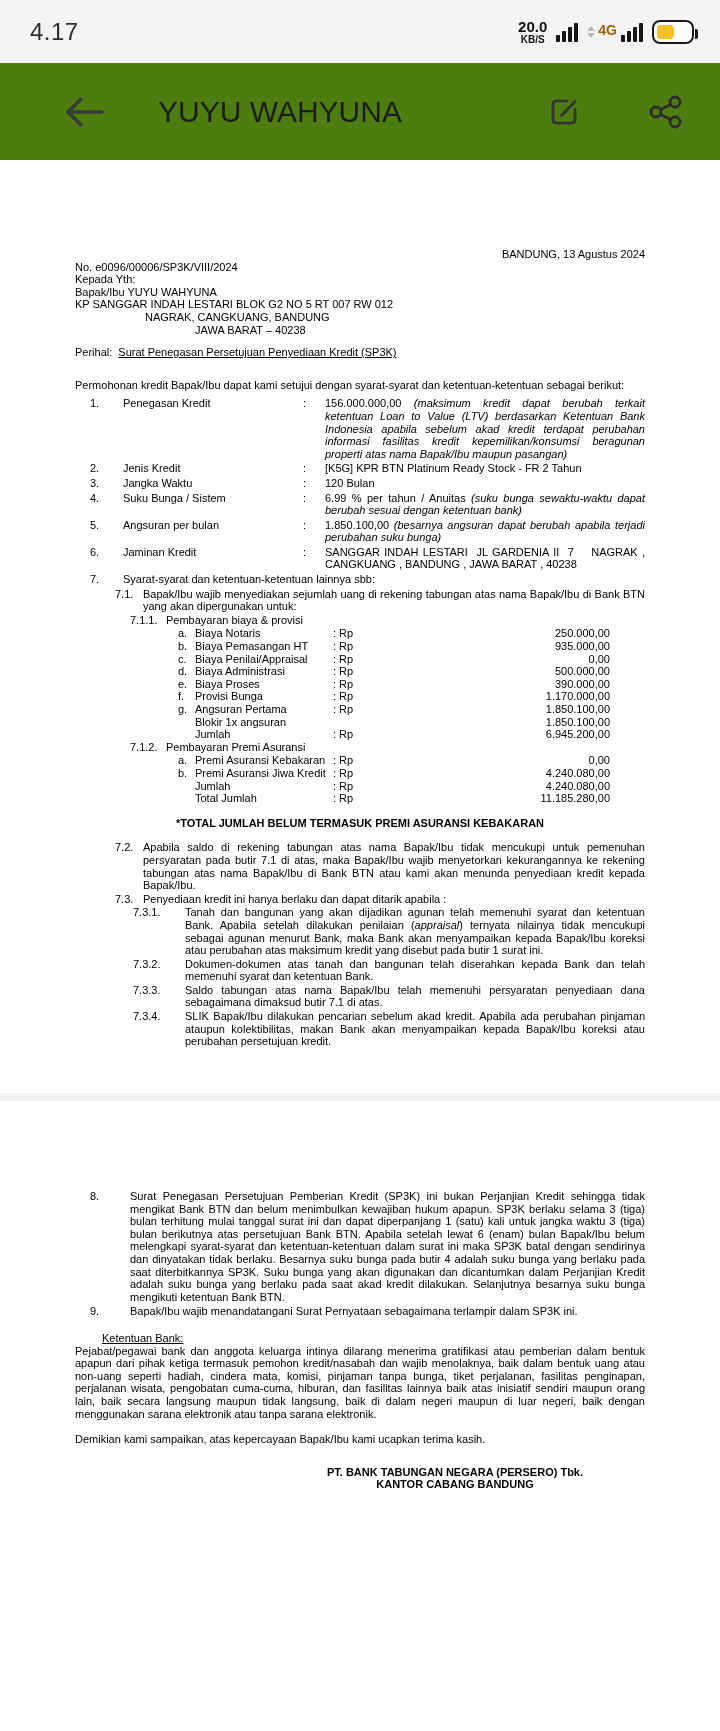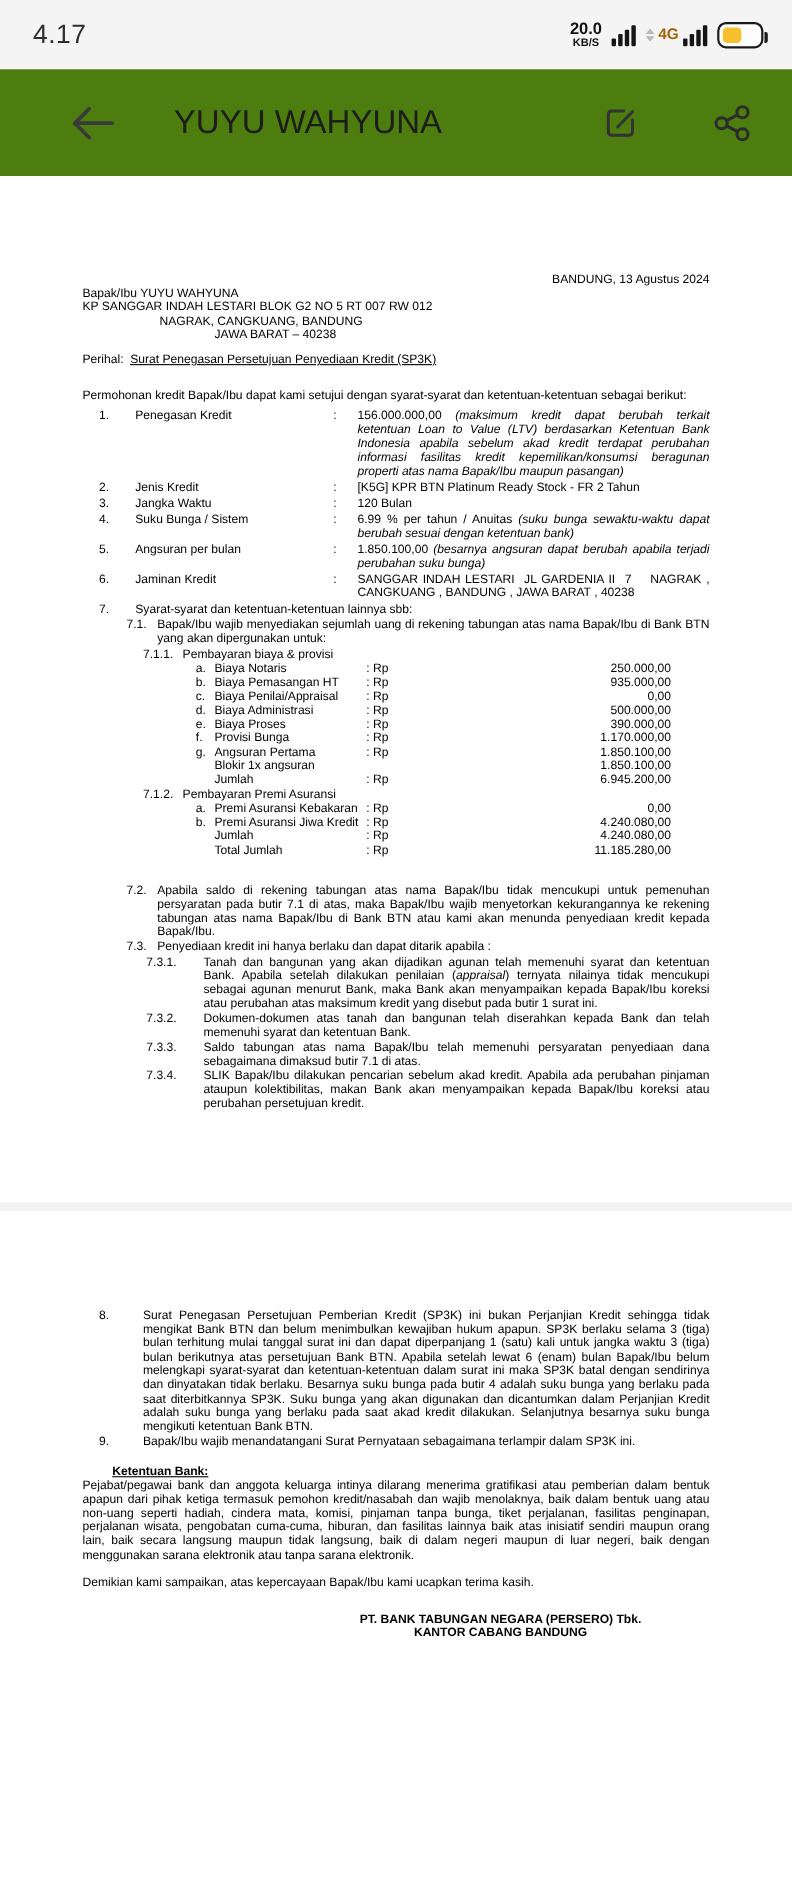--- a/index.html
+++ b/index.html
@@ -63,21 +63,21 @@
   .fee-row { display:grid; grid-template-columns:17px 138px 52px 225px; }
   .fee-row .amt { text-align:right; }
   .total-note { text-align:center; font-weight:bold; }
 
   .c73item { margin-left:58px; display:grid; grid-template-columns:52px 1fr; margin-bottom:1px; }
   .c73item .txt { text-align:justify; }
 
   .sec { padding-left:15px; display:grid; grid-template-columns:40px 1fr; margin-bottom:2px; }
   .sec .txt { text-align:justify; }
 
-  .bank-head { font-weight:bold; text-decoration:underline;padding-left:27px; }
+  .bank-head { font-weight:normal; text-decoration:underline;padding-left:27px; }
   .signature { width:360px; margin-left:200px; text-align:center; font-weight:bold; }
 </style>
 </head>
 <body>
 
 <div class="screen">
 
   <div class="status-bar">
     <span class="sb-time">4.17</span>
     <div class="sb-right">
@@ -135,20 +135,22 @@
           <path d="M13.6 21.4 L23.4 26.6" stroke="#2c2c2c" stroke-width="2.8"></path>
         </svg>
       </button>
     </div>
   </div>
 
   <div class="doc">
 
     <div class="page1">
       <div class="t-right">BANDUNG, 13 Agustus 2024</div>
+      <div>No. e0096/00006/SP3K/VIII/2024</div>
+      <div>Kepada Yth:</div>
       <div>Bapak/Ibu YUYU WAHYUNA</div>
       <div>KP SANGGAR INDAH LESTARI BLOK G2 NO 5 RT 007 RW 012</div>
       <div class="ind1">NAGRAK, CANGKUANG, BANDUNG</div>
       <div class="ind2">JAWA BARAT – 40238</div>
 
       <div class="sp10"></div>
       <div class="subject">
         <span class="lbl">Perihal:</span><u>Surat Penegasan Persetujuan Penyediaan Kredit (SP3K)</u>
       </div>
       <div class="sp20"></div>
@@ -291,20 +293,21 @@
           </div>
         <div class="fee-row">
             <span></span>
             <span>Total Jumlah</span>
             <span>: Rp</span>
             <span class="amt">11.185.280,00</span>
           </div>
       </div>
 
       <div class="sp12"></div>
+      <div class="total-note">*TOTAL JUMLAH BELUM TERMASUK PREMI ASURANSI KEBAKARAN</div>
       <div class="sp12"></div>
 
       <div class="c71">
         <span>7.2.</span>
         <span class="just">Apabila saldo di rekening tabungan atas nama Bapak/Ibu tidak mencukupi untuk pemenuhan persyaratan pada butir 7.1 di atas, maka Bapak/Ibu wajib menyetorkan kekurangannya ke rekening tabungan atas nama Bapak/Ibu di Bank BTN atau kami akan menunda penyediaan kredit kepada Bapak/Ibu.</span>
       </div>
       <div class="c71">
         <span>7.3.</span>
         <span>Penyediaan kredit ini hanya berlaku dan dapat ditarik apabila :</span>
       </div>

